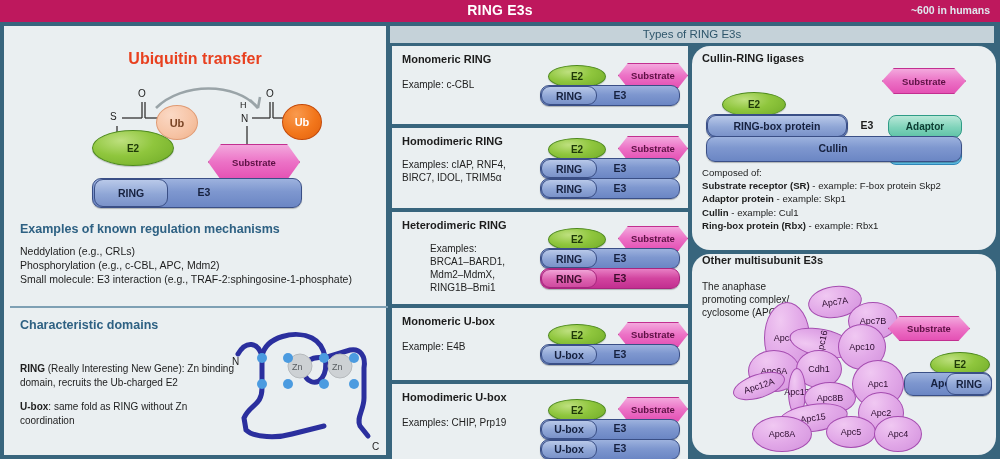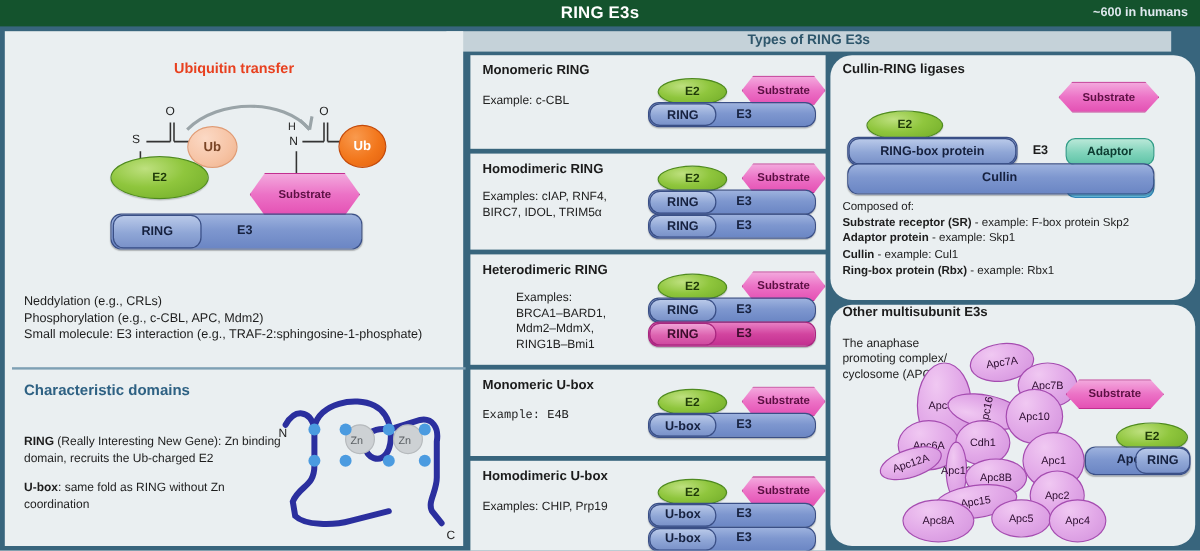--- a/index.html
+++ b/index.html
@@ -1,29 +1,29 @@
 <!DOCTYPE html>
 <html><head>
 <meta charset="utf-8">
 <style>
   html,body{margin:0;padding:0;background:#fff;}
   body{font-family:"Liberation Sans",sans-serif;}
   #page{position:relative;width:1000px;height:459px;background:#38657d;overflow:hidden;}
 
   
-  #header{position:absolute;left:0;top:0;width:1000px;height:22px;background:#14532d;text-decoration:underline;}
+  #header{position:absolute;left:0;top:0;width:1000px;height:22px;background:#be185d;text-decoration:underline;}
   #header-title{position:absolute;left:0;top:2px;width:1000px;text-align:center;
     color:#fff;font-size:14px;font-weight:bold;letter-spacing:.2px;}
   #header-note{position:absolute;right:10px;top:4px;color:#dfe8ee;font-size:10.5px;font-weight:bold;}
 
   
   .panel{position:absolute;background:#eaeff1;}
   #col-left{left:4px;top:26px;width:382px;height:429px;}
-  #types-bar{position:absolute;left:372px;top:26px;width:604px;height:17px;
-    background:#c5d2d9;color:#2e566b;font-size:11.5px;font-weight:bold;
+  #types-bar{position:absolute;left:390px;top:26px;width:604px;height:17px;
+    background:#c5d2d9;color:#2e566b;font-size:11.5px;font-weight:normal;
     text-align:center;line-height:17px;}
   #col-mid{left:392px;top:46px;width:296px;height:409px;background:transparent;}
   #col-right{left:692px;top:46px;width:304px;height:409px;background:transparent;}
 
   .card{position:absolute;left:0;width:100%;background:#eaeff1;}
 
   .card-title{position:absolute;left:10px;top:7px;font-size:11px;font-weight:bold;color:#1c1c1c;}
   .card-ex{position:absolute;left:10px;font-size:10px;color:#222;line-height:13px;white-space:pre-line;}
 
   
@@ -48,21 +48,21 @@
     font-size:10px;font-weight:bold;color:#1f3a08;
     box-shadow:0 1px 1px rgba(0,0,0,.2);}
   .hex{position:absolute;display:flex;align-items:center;justify-content:center;
     font-size:9.5px;font-weight:bold;color:#5c1043;
     background:linear-gradient(180deg,#f3a8dd 0%,#ec72c6 50%,#e451b4 100%);
     border:1.2px solid #c22f90;
     clip-path:polygon(0% 50%,14% 0%,86% 0%,100% 50%,86% 100%,14% 100%);}
 
   
   #ubq-title{position:absolute;left:0;top:24px;width:382px;text-align:center;
-    color:#e8401f;font-size:12px;font-weight:bold;}
+    color:#e8401f;font-size:16px;font-weight:bold;}
   #reg-head{position:absolute;left:16px;top:196px;color:#2e6183;font-size:12.5px;font-weight:bold;}
   #reg-body{position:absolute;left:16px;top:218px;width:360px;color:#1d1d1d;
     font-size:10.5px;line-height:14px;white-space:pre-line;}
   #leftdiv{position:absolute;left:6px;top:280px;width:378px;height:2px;background:#7ea0b4;}
   #dom-head{position:absolute;left:16px;top:292px;color:#2e6183;font-size:12.5px;font-weight:bold;}
   .dom-p{position:absolute;left:16px;width:215px;font-size:10px;line-height:13.5px;color:#1d1d1d;}
   .dom-p b{font-weight:bold;}
 
   
   .rcard{position:absolute;left:0;width:100%;background:#eaeff1;border-radius:18px;}
@@ -133,20 +133,21 @@
          display:flex;align-items:center;justify-content:center;font-size:11px;font-weight:bold;color:#fff;">Ub</div>
 
     <div class="e2" style="left:88px;top:104px;width:80px;height:34px;">E2</div>
 
     <div class="hex" style="left:204px;top:118px;width:90px;height:34px;">Substrate</div>
 
     <div class="bar" style="left:88px;top:152px;width:208px;height:28px;"></div>
     <div class="domain" style="left:90px;top:153px;width:72px;height:26px;">RING</div>
     <div class="bar-label" style="left:170px;top:153px;width:60px;height:26px;color:#16213f;">E3</div>
 
+    <div id="reg-head">Examples of known regulation mechanisms</div>
     <div id="reg-body">Neddylation (e.g., CRLs)
 Phosphorylation (e.g., c-CBL, APC, Mdm2)
 Small molecule: E3 interaction (e.g., TRAF-2:sphingosine-1-phosphate)</div>
 
     <div id="leftdiv"></div>
 
     <div id="dom-head">Characteristic domains</div>
     <div class="dom-p" style="top:316px;margin-top:20px;">
       <b>RING</b><span> (Really Interesting New Gene): Zn binding domain, recruits the Ub-charged E2</span>
     </div>
@@ -210,21 +211,21 @@
         <div class="hex" style="left: 226px; top: 14px; width: 68px; height: 23px;">Substrate</div>
         <div class="bar" style="left: 148px; top: 36px; width: 138px; height: 19px;"></div>
         <div class="domain" style="left: 149px; top: 37px; width: 54px; height: 17px;">RING</div>
         <div class="bar-label" style="left: 206px; top: 36px; width: 44px; height: 19px; color: rgb(22, 33, 63);">E3</div>
         <div class="bar pink" style="left: 148px; top: 56px; width: 138px; height: 19px;"></div>
         <div class="domain pink" style="left: 149px; top: 57px; width: 54px; height: 17px;">RING</div>
         <div class="bar-label" style="left: 206px; top: 56px; width: 44px; height: 19px; color: rgb(61, 12, 44);">E3</div>
       </div>
       <div class="card" style="top: 262px; height: 72px;">
         <div class="card-title">Monomeric U-box</div>
-        <div class="card-ex" style="top: 32px; font-family: Liberation Mono, monospace;">Example: E4B</div>
+        <div class="card-ex" style="top: 32px;">Example: E4B</div>
         <div class="e2" style="left: 156px; top: 16px; width: 56px; height: 21px;">E2</div>
         <div class="hex" style="left: 226px; top: 14px; width: 68px; height: 23px;">Substrate</div>
         <div class="bar" style="left: 148px; top: 36px; width: 138px; height: 19px;"></div>
         <div class="domain" style="left: 149px; top: 37px; width: 54px; height: 17px;">U-box</div>
         <div class="bar-label" style="left: 206px; top: 36px; width: 44px; height: 19px; color: rgb(22, 33, 63);">E3</div>
       </div>
       <div class="card" style="top: 338px; height: 89px;">
         <div class="card-title">Homodimeric U-box</div>
         <div class="card-ex" style="top: 32px;">Examples: CHIP, Prp19</div>
         <div class="e2" style="left: 156px; top: 14.5px; width: 56px; height: 21px;">E2</div>

